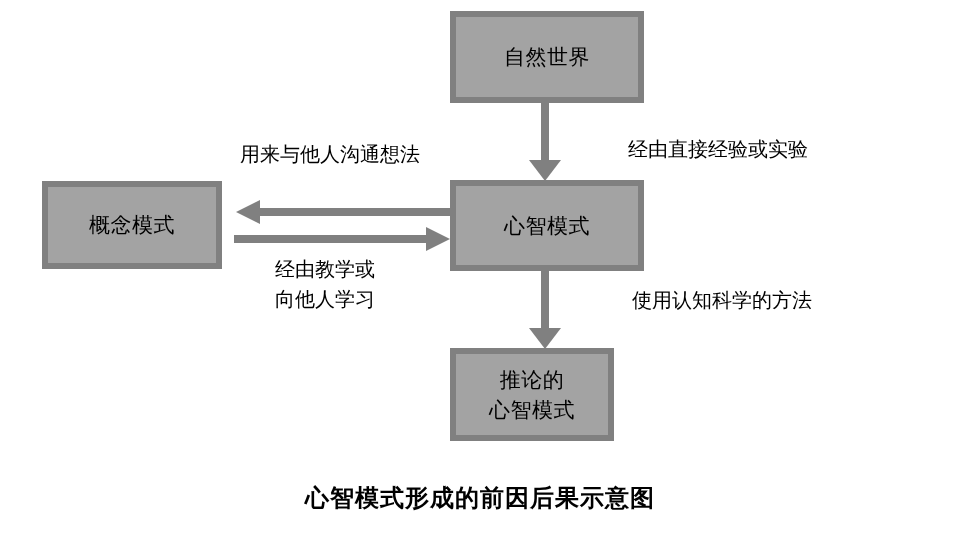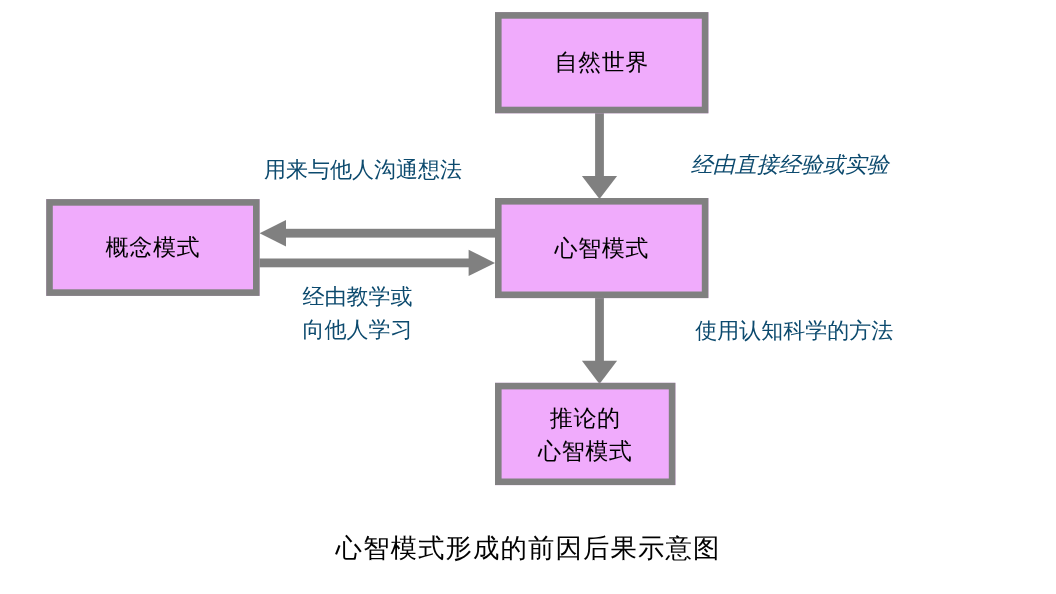--- a/index.html
+++ b/index.html
@@ -18,21 +18,21 @@
     position: absolute;
     left: 0;
     top: 0;
     width: 960px;
     height: 540px;
   }
   .node {
     position: absolute;
     box-sizing: border-box;
     border: 6px solid #808080;
-    background: #f0abfc;
+    background: #a3a3a3;
     display: flex;
     align-items: center;
     justify-content: center;
     text-align: center;
     color: #000000;
     font-size: 21px;
     line-height: 30px;
     letter-spacing: 0.5px;
     z-index: 3;
   }
@@ -54,36 +54,35 @@
   }
   #node-inferred-mental-model {
     left: 450px;
     top: 348px;
     width: 164px;
     height: 93px;
   }
   #node-conceptual-model {
     left: 42px;
     top: 181px;
-    width: 194px;
+    width: 180px;
     height: 88px;
   }
   .edge-label {
     position: absolute;
-    color: #0c4a6e;
+    color: #000000;
     font-size: 20px;
     line-height: 28px;
     white-space: pre-line;
     z-index: 4;
   }
   #label-direct-experience {
     left: 628px;
     top: 135px;
     text-align: center;
-    font-style: italic;
   }
   #label-communicate-ideas {
     left: 240px;
     top: 140px;
     text-align: center;
   }
   #label-teaching-learning {
     left: 275px;
     top: 254px;
     text-align: center;
@@ -94,21 +93,21 @@
     top: 286px;
     text-align: left;
   }
   #diagram-title {
     position: absolute;
     left: 0;
     top: 482px;
     width: 960px;
     text-align: center;
     font-size: 24px;
-    font-weight: normal;
+    font-weight: bold;
     color: #000000;
     letter-spacing: 1px;
     z-index: 4;
   }
   svg#arrows {
     position: absolute;
     left: 0;
     top: 0;
     width: 960px;
     height: 540px;

